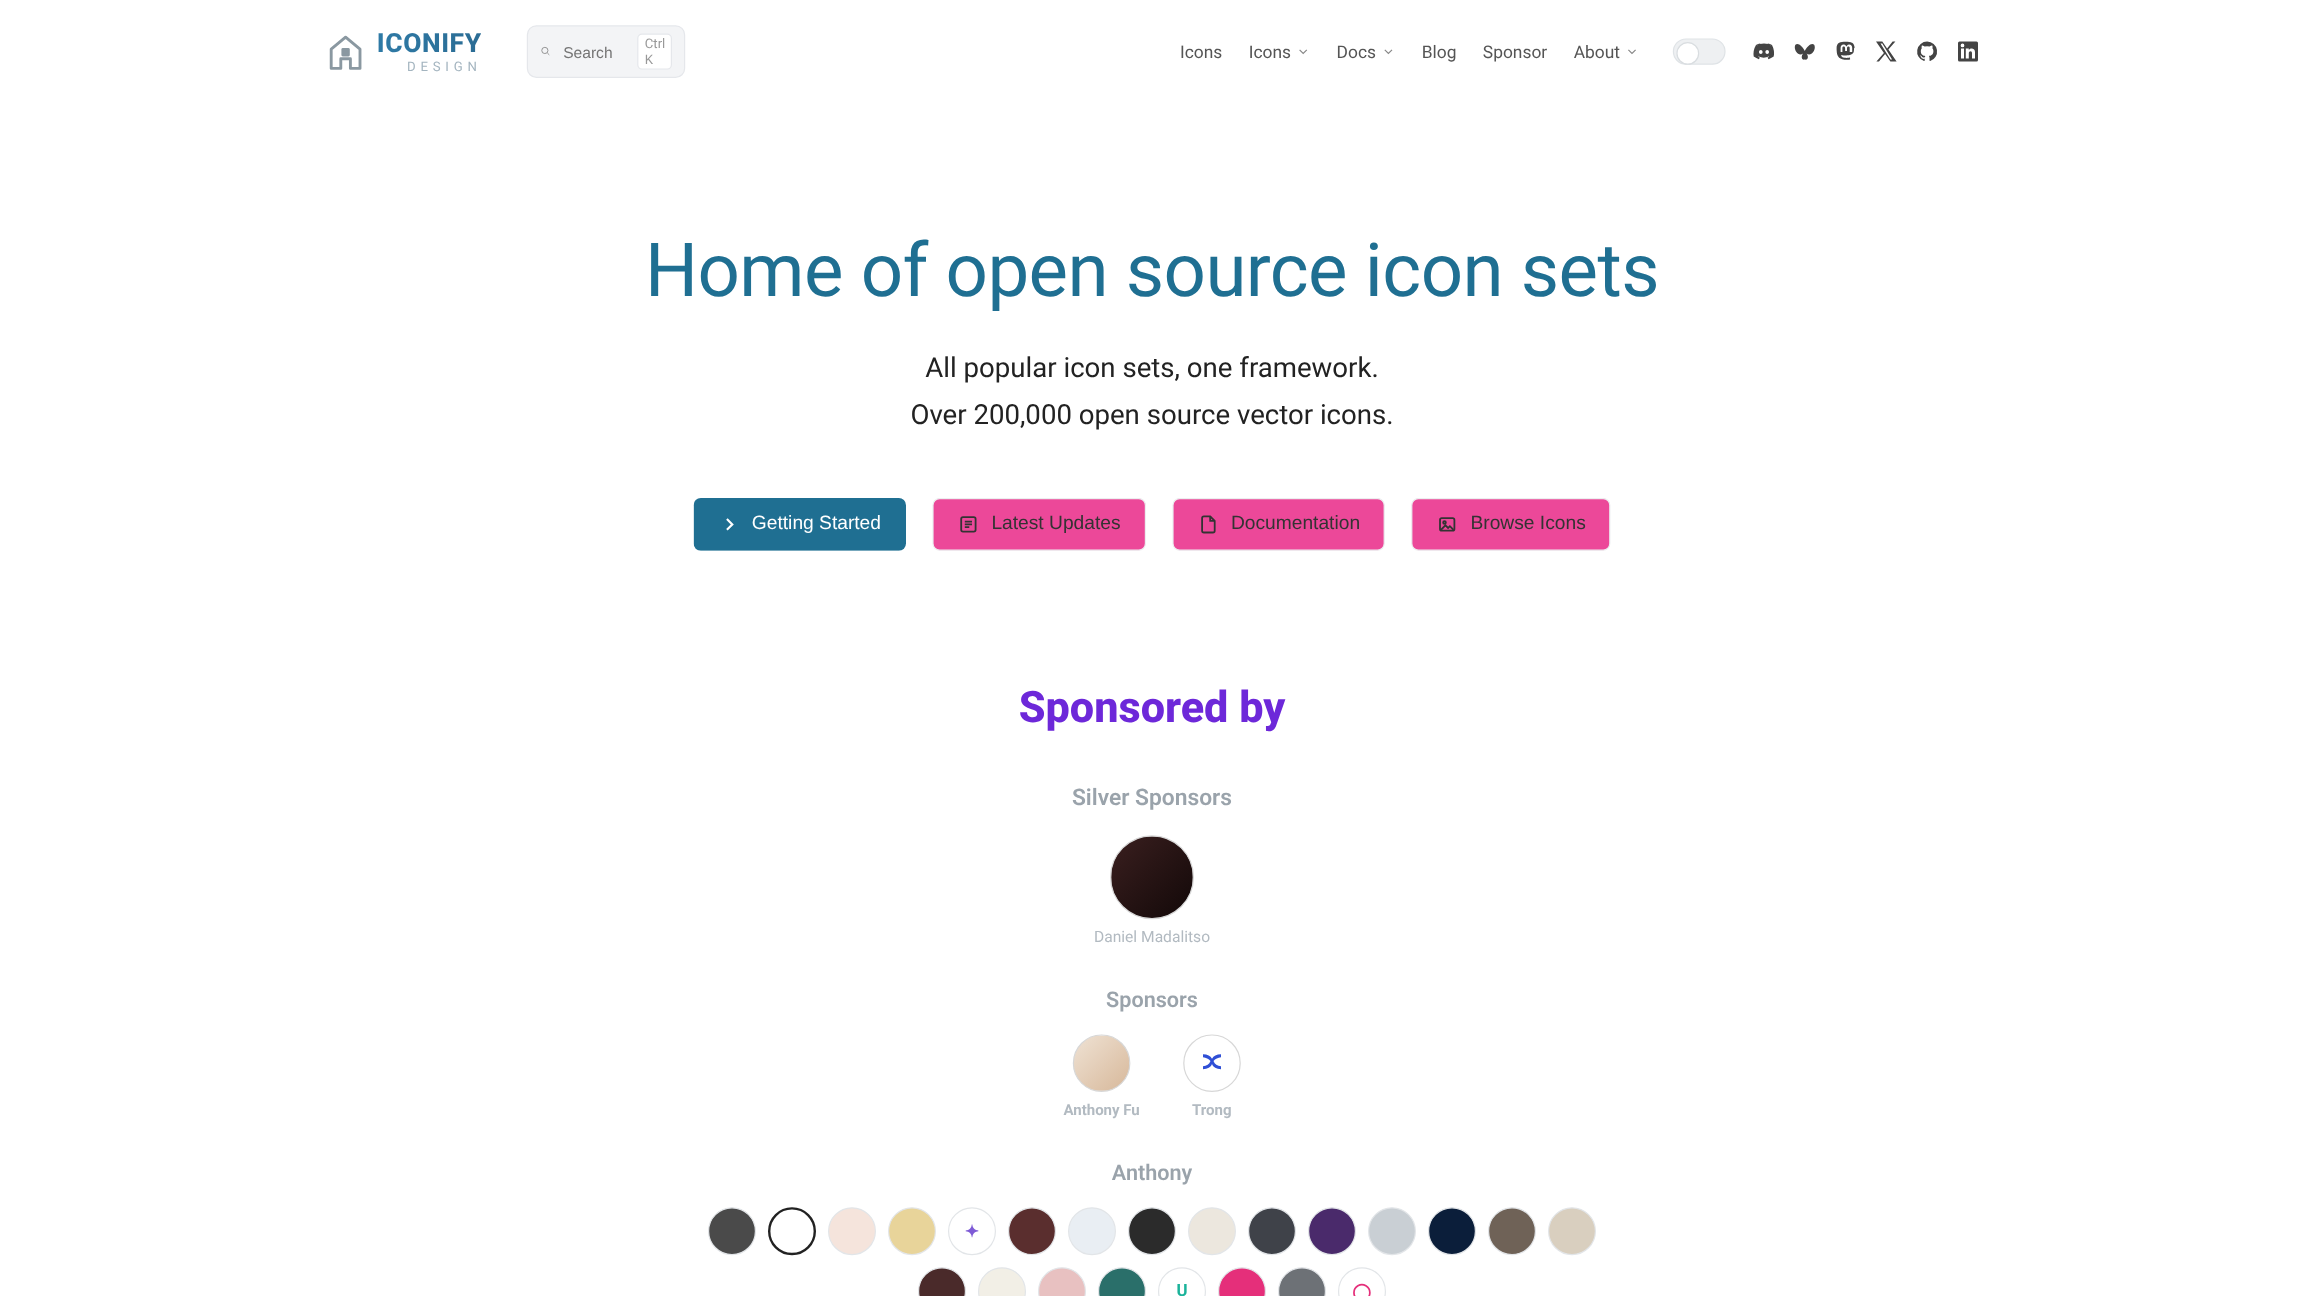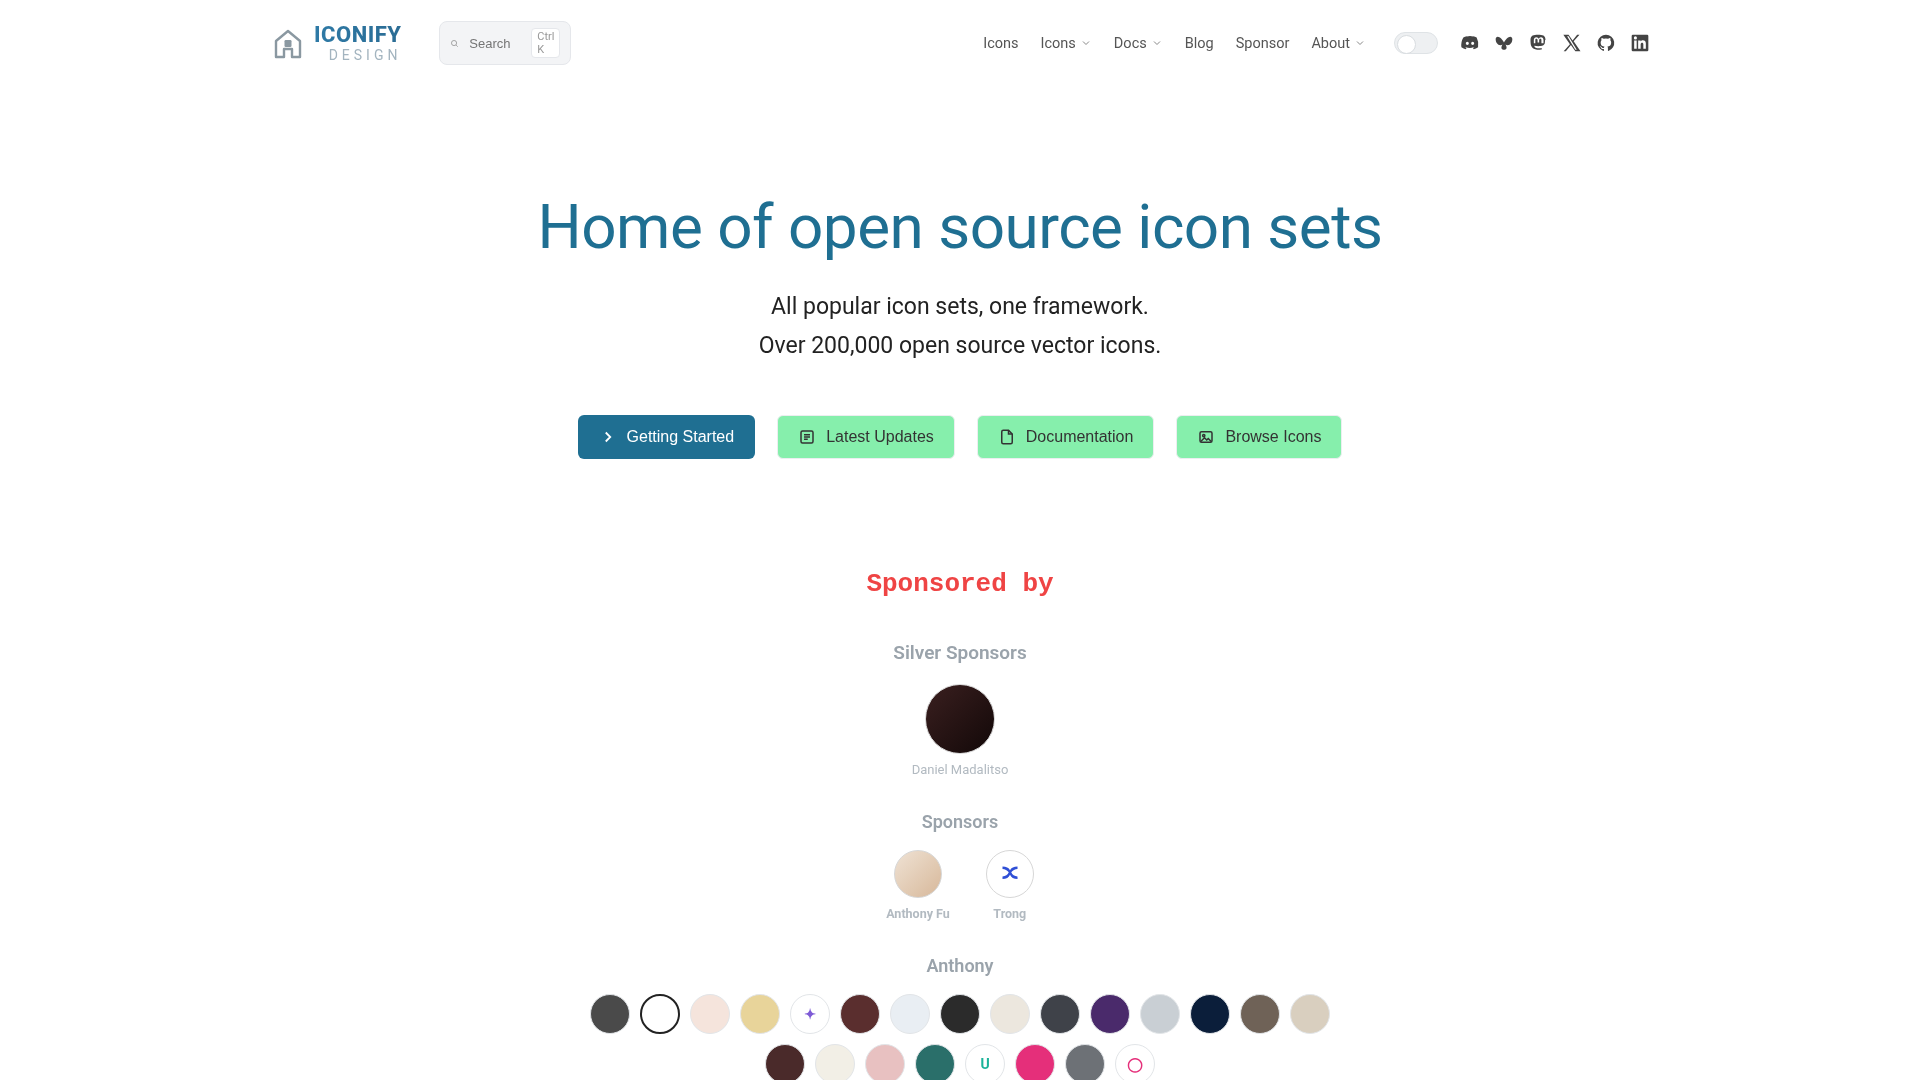--- a/index.html
+++ b/index.html
@@ -32,21 +32,21 @@
   }
   .logo-mark svg { width: 36px; height: 36px; }
   .logo-text { display:flex; flex-direction:column; line-height:1; }
   .logo-text-main {
     font-size: 22px; font-weight: 800; letter-spacing: 0.5px;
     background: linear-gradient(90deg,#2e7aa6,#2b6c94);
     -webkit-background-clip: text; background-clip: text; color: transparent;
     text-transform: uppercase;
   }
   .logo-text-sub {
-    font-size: 14px; letter-spacing: 4px; color:#a3b4bf; text-align:right;
+    font-size: 11px; letter-spacing: 4px; color:#a3b4bf; text-align:right;
     text-transform: uppercase; margin-top:2px;
   }
 
   .search {
     margin-left: 38px;
     display:flex; align-items:center; gap:10px;
     background:#f3f4f6;
     border:1px solid #e5e7eb;
     border-radius:8px;
     padding:6px 10px;
@@ -111,26 +111,26 @@
     margin-top: 56px;
     display:flex; justify-content:center; gap:22px;align-items:flex-end;
   }
   .btn {
     display:flex; align-items:center; gap:10px;
     border-radius:6px; padding:12px 20px;
     font-size:16px; cursor:pointer;
     border:1px solid transparent;
   }
   .btn.primary { background:#1f6f92; color:#fff; }
-  .btn.secondary { background:#86efac; color:#333; border-color:#eceef0; }
+  .btn.secondary { background:#ec4899; color:#333; border-color:#eceef0; }
   .btn .bicon { width:18px; height:18px; }
 
   
   .sponsors { text-align:center; margin-top: 110px; }
-  .sponsors h2 { font-size:26px; font-weight:800; color:#ef4444;font-family:Liberation Mono, monospace; }
+  .sponsors h2 { font-size:36px; font-weight:800; color:#6d28d9; }
   .tier-label { margin-top:42px; font-size:19px; color:#9aa3ab; font-weight:600; }
   .tier-label.small { margin-top:34px; font-size:18px; }
 
   .silver-row { margin-top:20px; display:flex; flex-direction:column; align-items:center; gap:8px; }
   .silver-row .avatar { width:70px; height:70px; border-radius:50%; background:linear-gradient(135deg,#3a1f1f,#120808); border:1px solid #d7d7d7; cursor:pointer; }
   .silver-row .sp-name { color:#b2bac1; font-size:13px; }
 
   .sponsors-row { margin-top:18px; display:flex; justify-content:center; gap:36px;font-weight:bold; }
   .sponsor-item { display:flex; flex-direction:column; align-items:center; gap:8px; }
   .sponsor-item .avatar { width:48px; height:48px; border-radius:50%; border:1px solid #d7d7d7; cursor:pointer; }

